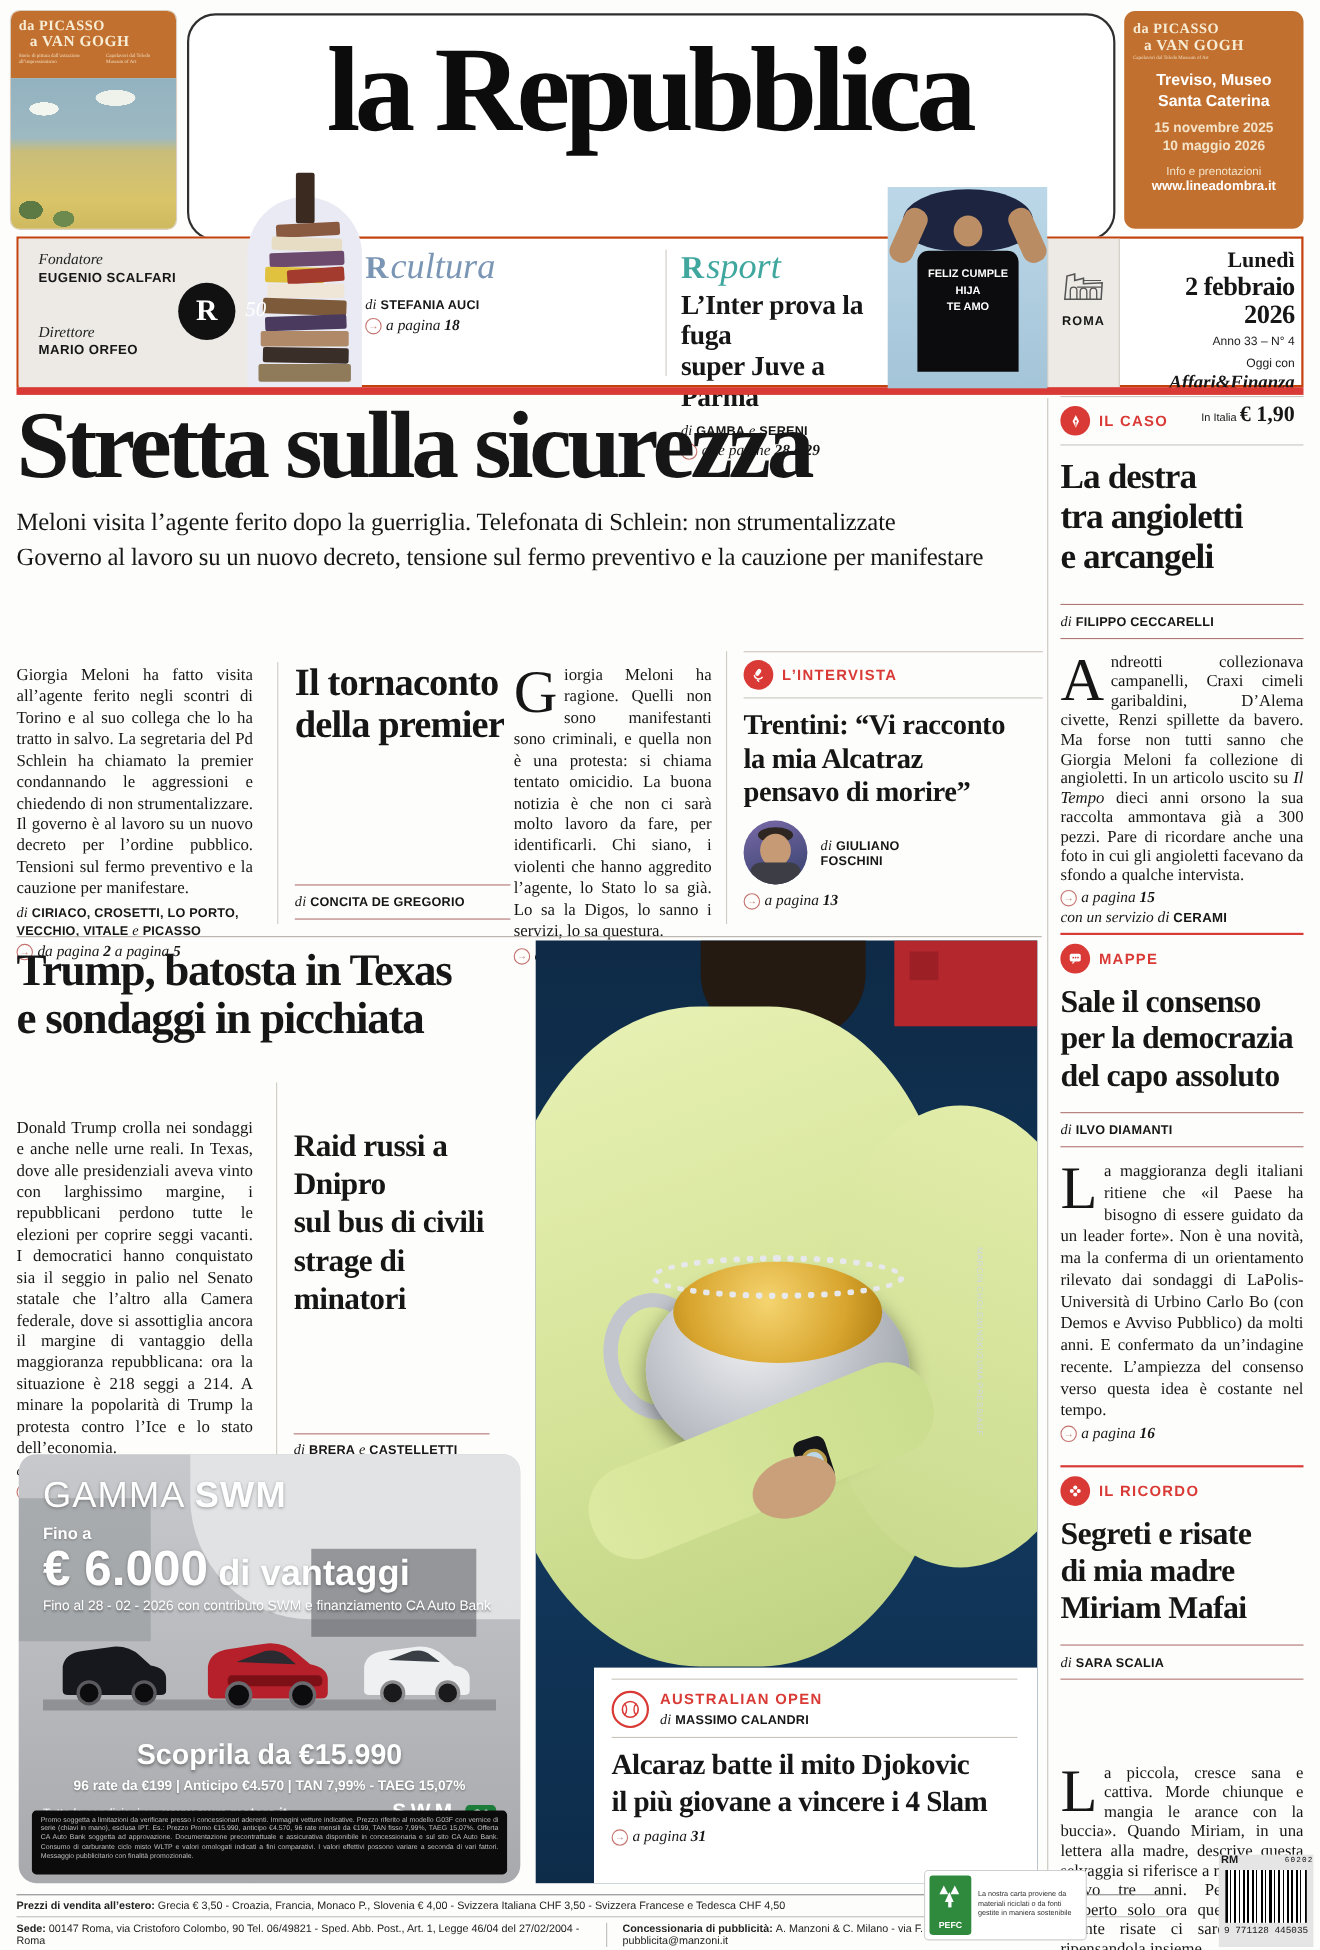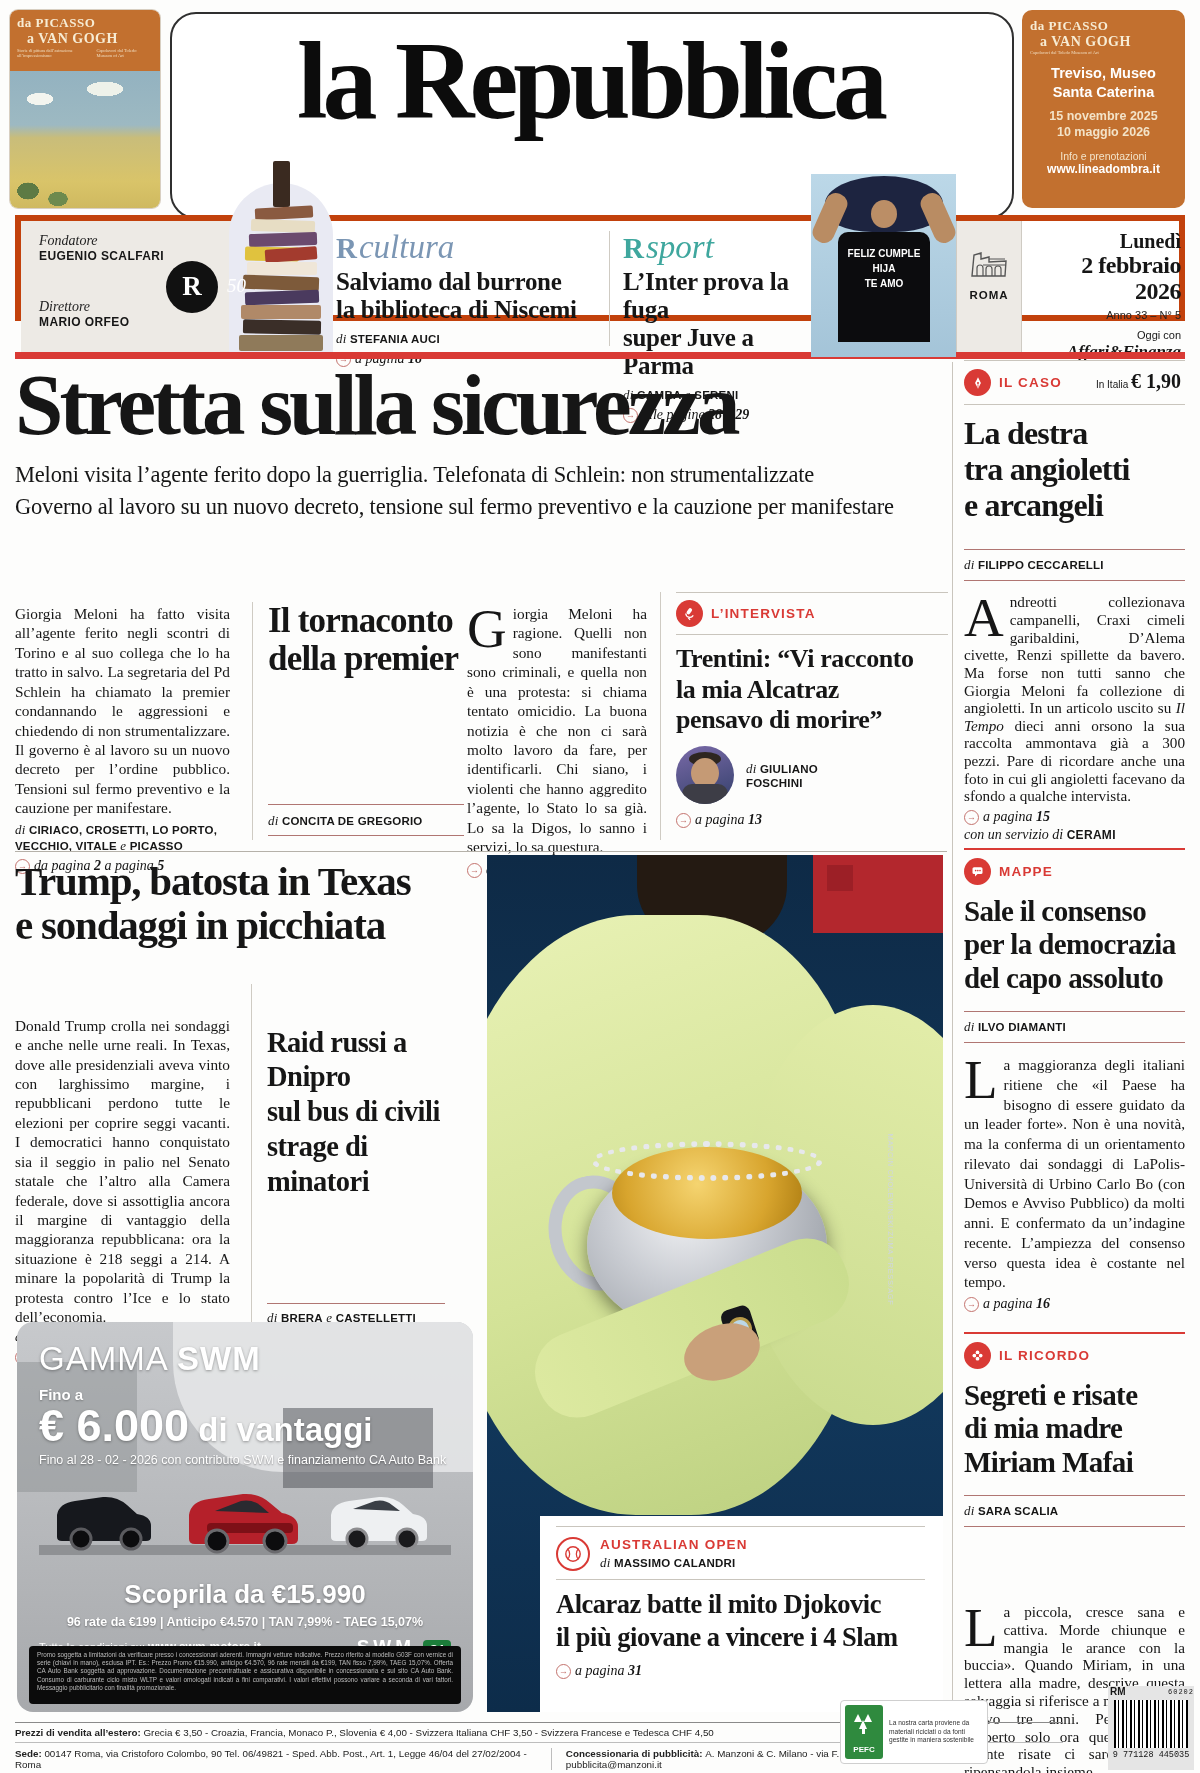--- a/index.html
+++ b/index.html
@@ -25,21 +25,21 @@
        padding:8px 8px;box-sizing:border-box;text-align:center;}
   .adR .v{font-weight:700;color:#fff;font-size:14.5px;line-height:1.25;margin-top:9px;font-family:"Liberation Sans",sans-serif;}
   .adR .d{font-size:12.5px;line-height:1.3;margin-top:7px;font-family:"Liberation Sans",sans-serif;font-weight:700;color:#f3e3c8;}
   .adR .i{font-size:10.5px;margin-top:10px;font-family:"Liberation Sans",sans-serif;color:#f3e3c8;}
   .adR .u{font-size:12px;font-weight:700;font-family:"Liberation Sans",sans-serif;color:#fff;}
   
   .mastbox{left:170px;top:12px;width:840px;height:203px;border:2px solid #2f2f2f;border-radius:26px;background:#fff;}
   .mast{left:170px;top:26px;width:840px;text-align:center;font-size:110px;font-weight:700;
         letter-spacing:-5px;line-height:1;color:#0c0c0c;}
   
-  .band{left:15px;top:215px;width:1170px;height:106px;border:6px solid #c2410c;background:#fff;box-sizing:border-box;}
+  .band{left:15px;top:215px;width:1170px;height:137px;border:2px solid #c2410c;background:#fff;box-sizing:border-box;}
   .band .grayL{left:0;top:0;width:310px;height:135px;background:#edeae5;}
   .flab{font-style:italic;font-size:14px;color:#222;}
   .fname{font-size:12px;font-weight:700;letter-spacing:.4px;}
   .r50{left:145px;top:40px;width:52px;height:52px;border-radius:50%;background:#111;color:#fff;text-align:center;z-index:2;}
   .r50 .R{font-size:27px;font-weight:700;line-height:50px;}
   .r50 .n{position:absolute;left:24px;top:14px;font-style:italic;font-size:19px;padding-left:37px;}
   .arch{left:208px;top:-38px;width:104px;height:173px;background:#e9eaf3;border-radius:52px 52px 0 0;}
   .brandrow .R{font-weight:700;font-size:29px;}
   .brandrow .nm{font-style:italic;font-size:33px;margin-left:2px;}
   .cult .R,.cult .nm{color:#7b96b4;}
@@ -235,22 +235,20 @@
       <rect x="10" y="132" width="74" height="13" rx="2" fill="#4a3a5e" transform="rotate(-2 47 138)"></rect>
       <rect x="6" y="146" width="80" height="14" rx="2" fill="#b08968"></rect>
       <rect x="8" y="161" width="78" height="14" rx="2" fill="#3a2e28" transform="rotate(1 47 168)"></rect>
       <rect x="4" y="176" width="84" height="16" rx="2" fill="#8f7a5a"></rect>
     </svg>
 
     <div class="abs cult" style="left:315px;top:8px;width:268px;">
       <div class="brandrow">
         <span class="R">R</span><span class="nm">cultura</span>
       </div>
-      <div class="bhead pre">Salviamo dal burrone
-la biblioteca di Niscemi</div>
       <div class="byl"><i class="di">di </i><b>STEFANIA AUCI</b></div>
       <div class="pg"><span class="arr">→</span><i>a pagina </i><b>18</b></div>
     </div>
     <div class="abs vdiv" style="left:588px;top:10px;height:115px;"></div>
     <div class="abs spt" style="left:602px;top:8px;width:195px;">
       <div class="brandrow">
         <span class="R">R</span><span class="nm">sport</span>
       </div>
       <div class="bhead pre">L’Inter prova la fuga
 super Juve a Parma</div>
@@ -273,21 +271,21 @@
         <path d="M3 27 L5 6 L12 4 L12 10 L20 8 L20 13 L37 12 L36 27 Z" fill="none" stroke="#555" stroke-width="1.4"></path>
         <path d="M8 27 v-8 a3 3 0 0 1 6 0 v8 M17 27 v-7 a3 3 0 0 1 6 0 v7 M26 27 v-7 a3 3 0 0 1 6 0 v7" fill="none" stroke="#555" stroke-width="1.2"></path>
         <path d="M14 16 h22 M20 10 h16" stroke="#555" stroke-width="1"></path>
       </svg>
       <div class="roma">ROMA</div>
     </div>
 
     <div class="abs dateCell">
       <div class="dday">Lunedì</div>
       <div class="ddate">2 febbraio 2026</div>
-      <div class="dissue">Anno 33 – N° 5</div>
+      <div class="dissue">Anno 33 – N° 4</div>
       <div class="doggi">Oggi con</div>
       <div class="dsupp">Affari&amp;Finanza</div>
       <div class="dprice"><span class="il">In Italia </span><span class="pr">€ 1,90</span></div>
     </div>
   </div>
 
   <div class="abs redrule"></div>
 
   <div class="abs lead">
     <div class="leadh">Stretta sulla sicurezza</div>

